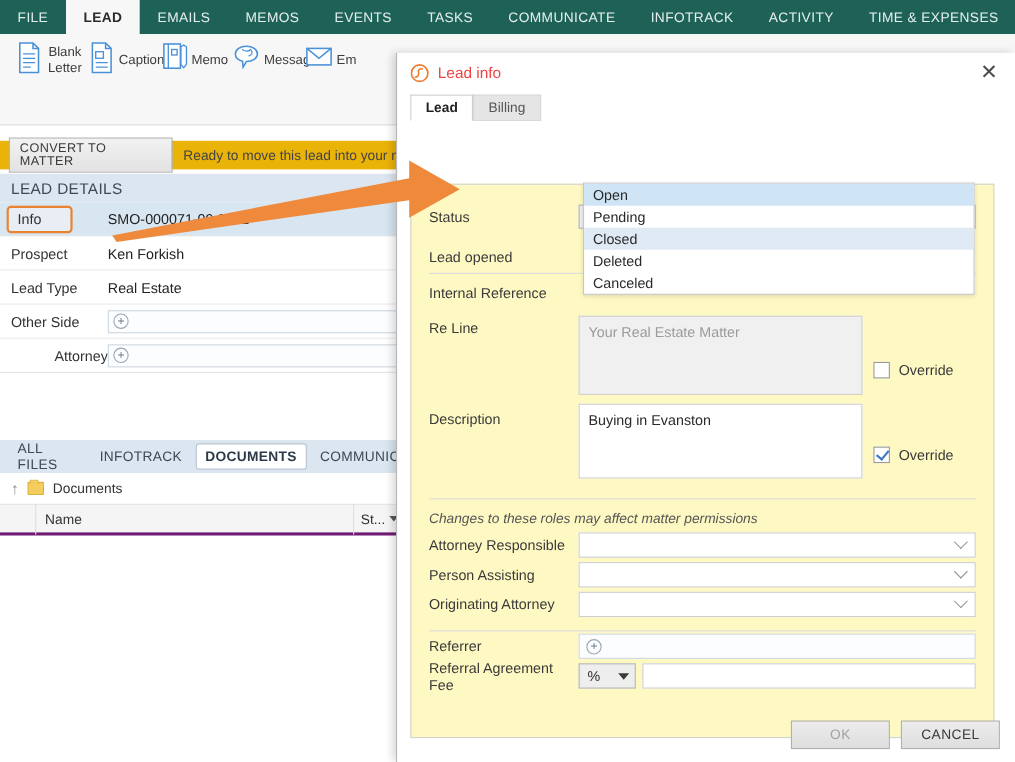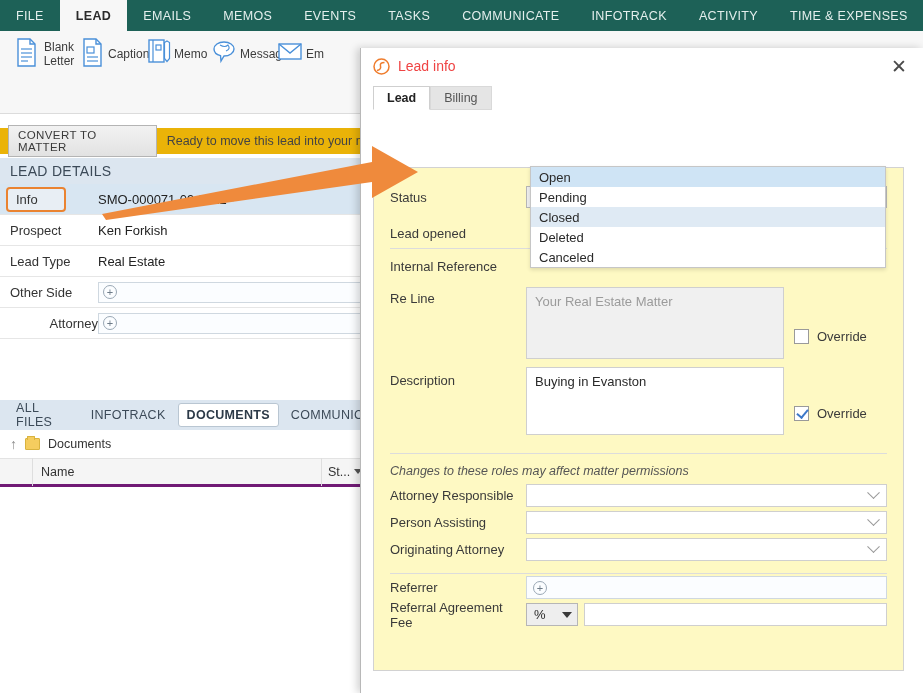--- a/index.html
+++ b/index.html
@@ -629,20 +629,24 @@
         <div class="fctl fee-row">
           <div class="fee-sel">
             <span>%</span>
             <span class="caret-fill"></span>
           </div>
           <div class="fee-input" placeholder=""></div>
         </div>
       </div>
     </div>
 
+    <div class="modal-footer">
+      <div class="mbtn disabled">OK</div>
+      <div class="mbtn">CANCEL</div>
+    </div>
   </div>
 
   <div class="dropdown-list">
     <div class="dd-item selected">Open</div>
     <div class="dd-item">Pending</div>
     <div class="dd-item hover">Closed</div>
     <div class="dd-item">Deleted</div>
     <div class="dd-item">Canceled</div>
   </div>
 

